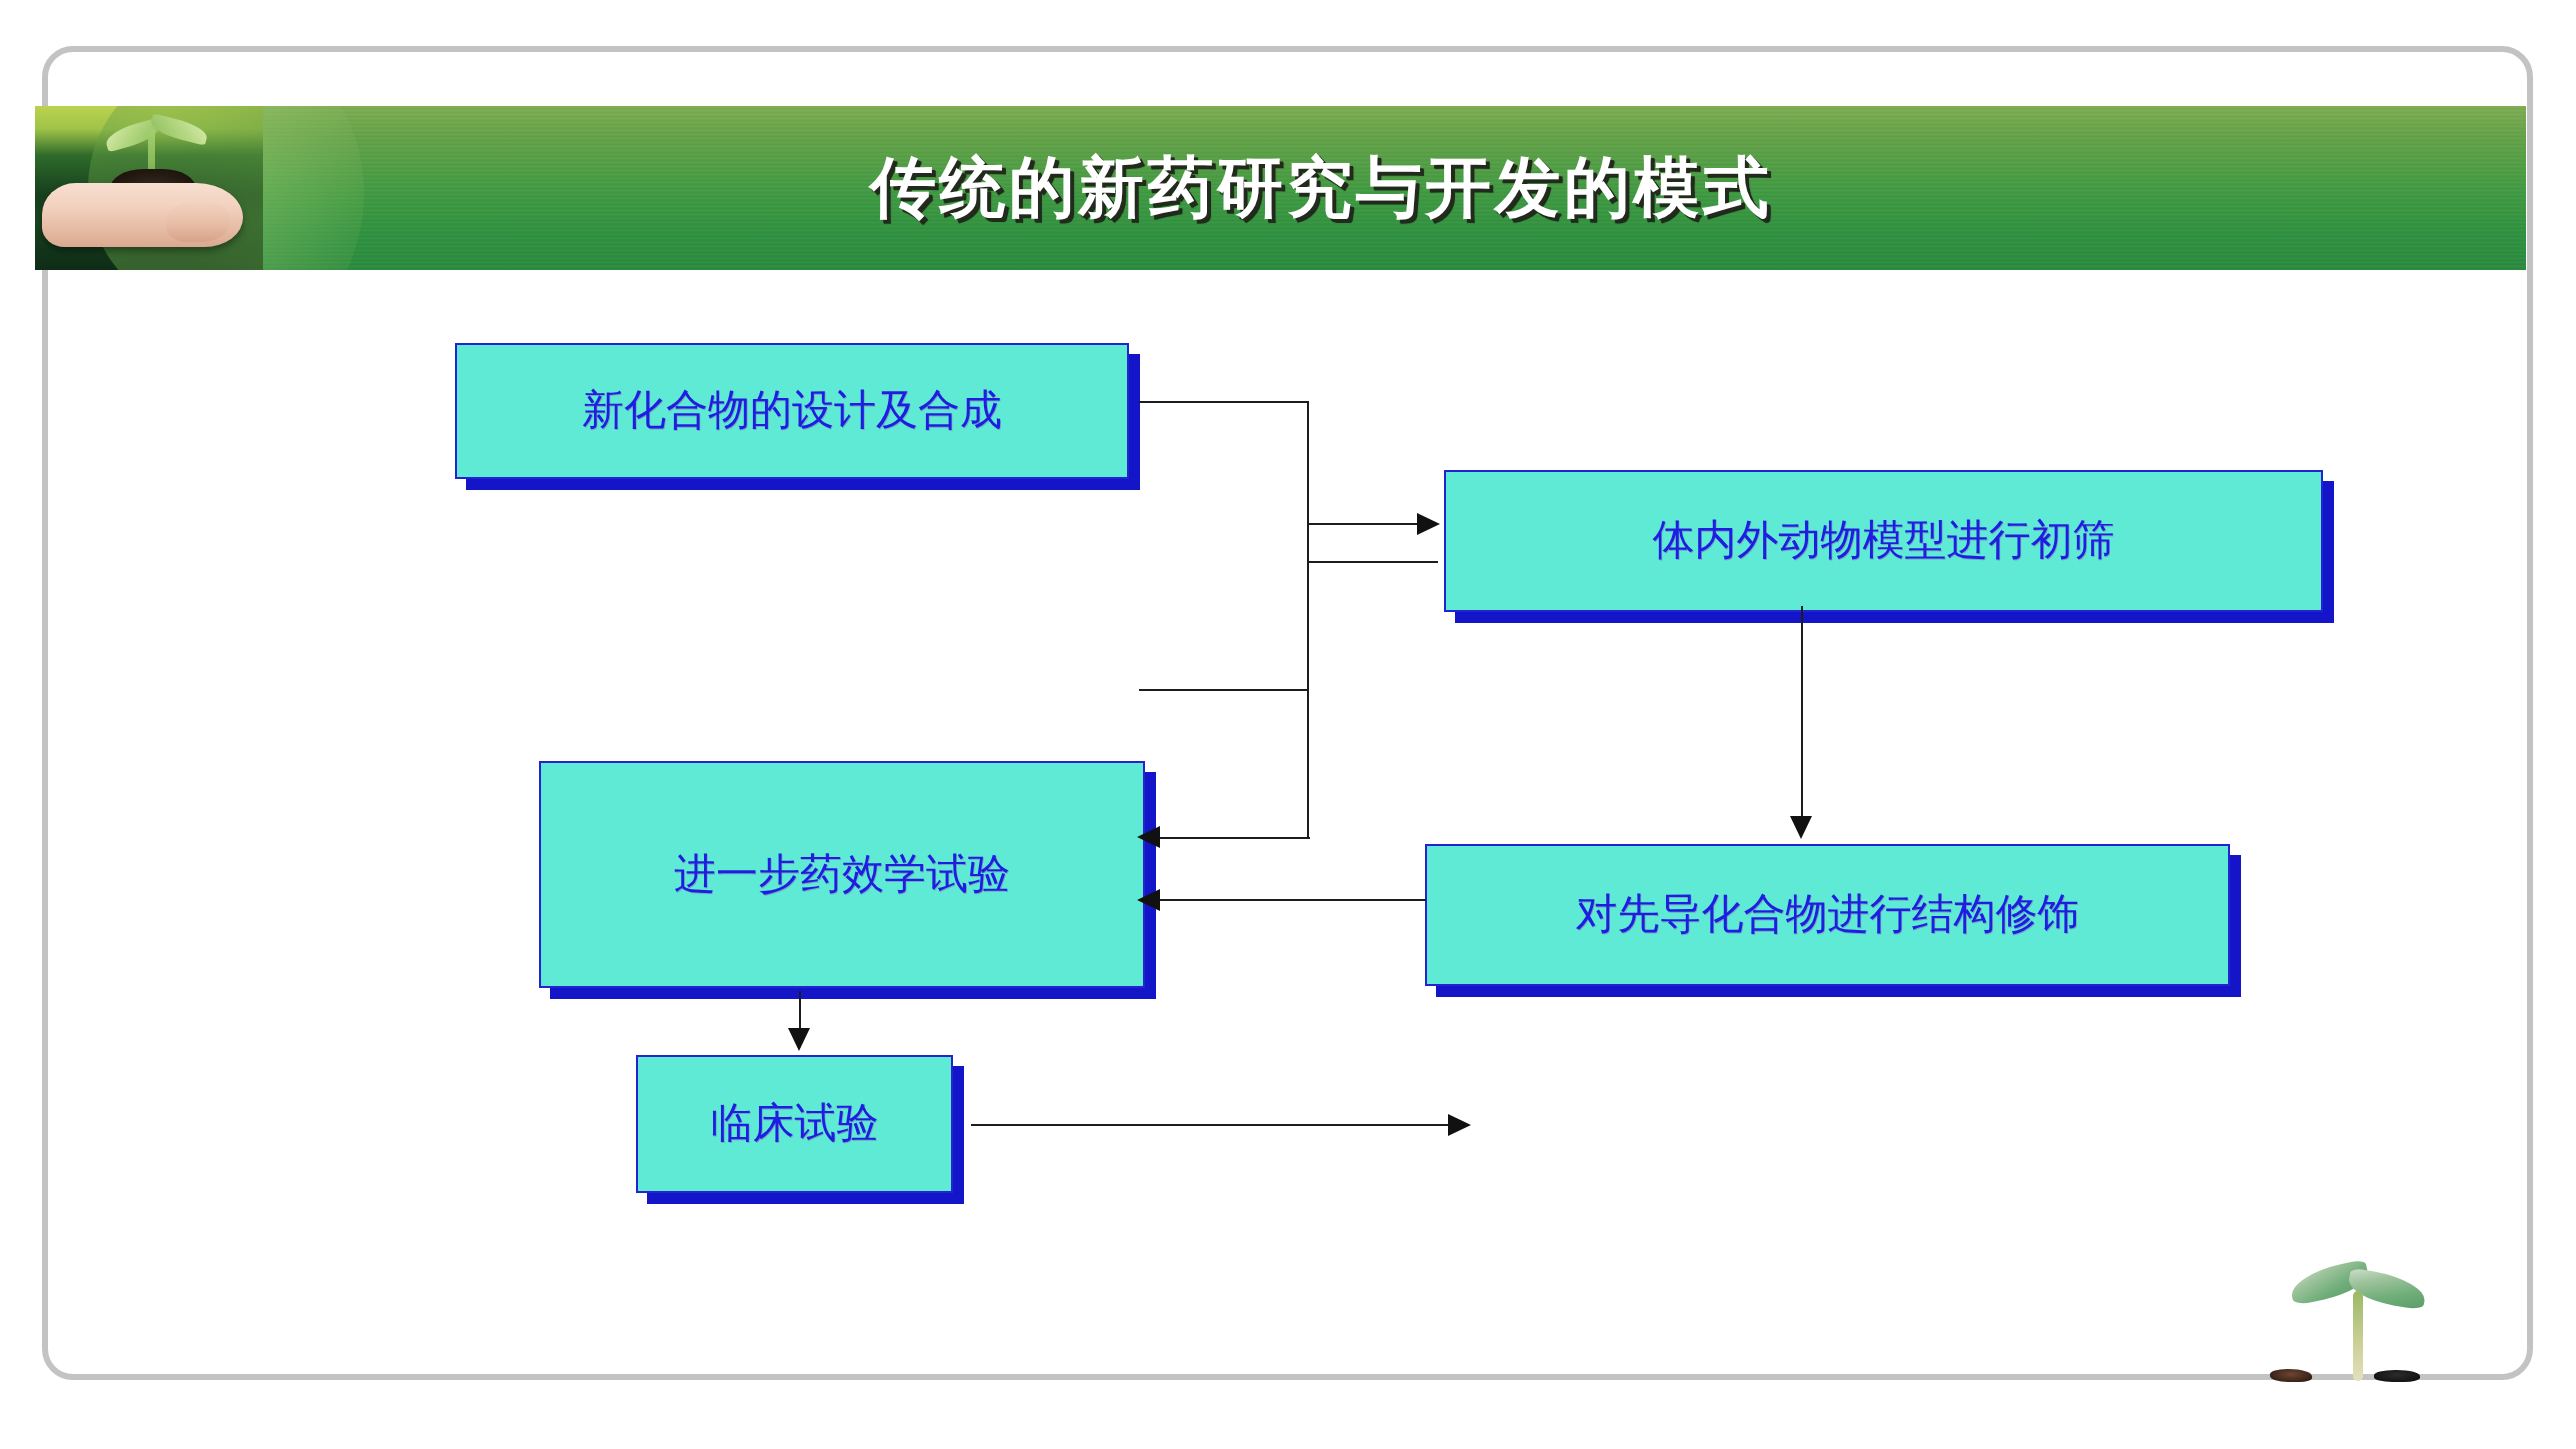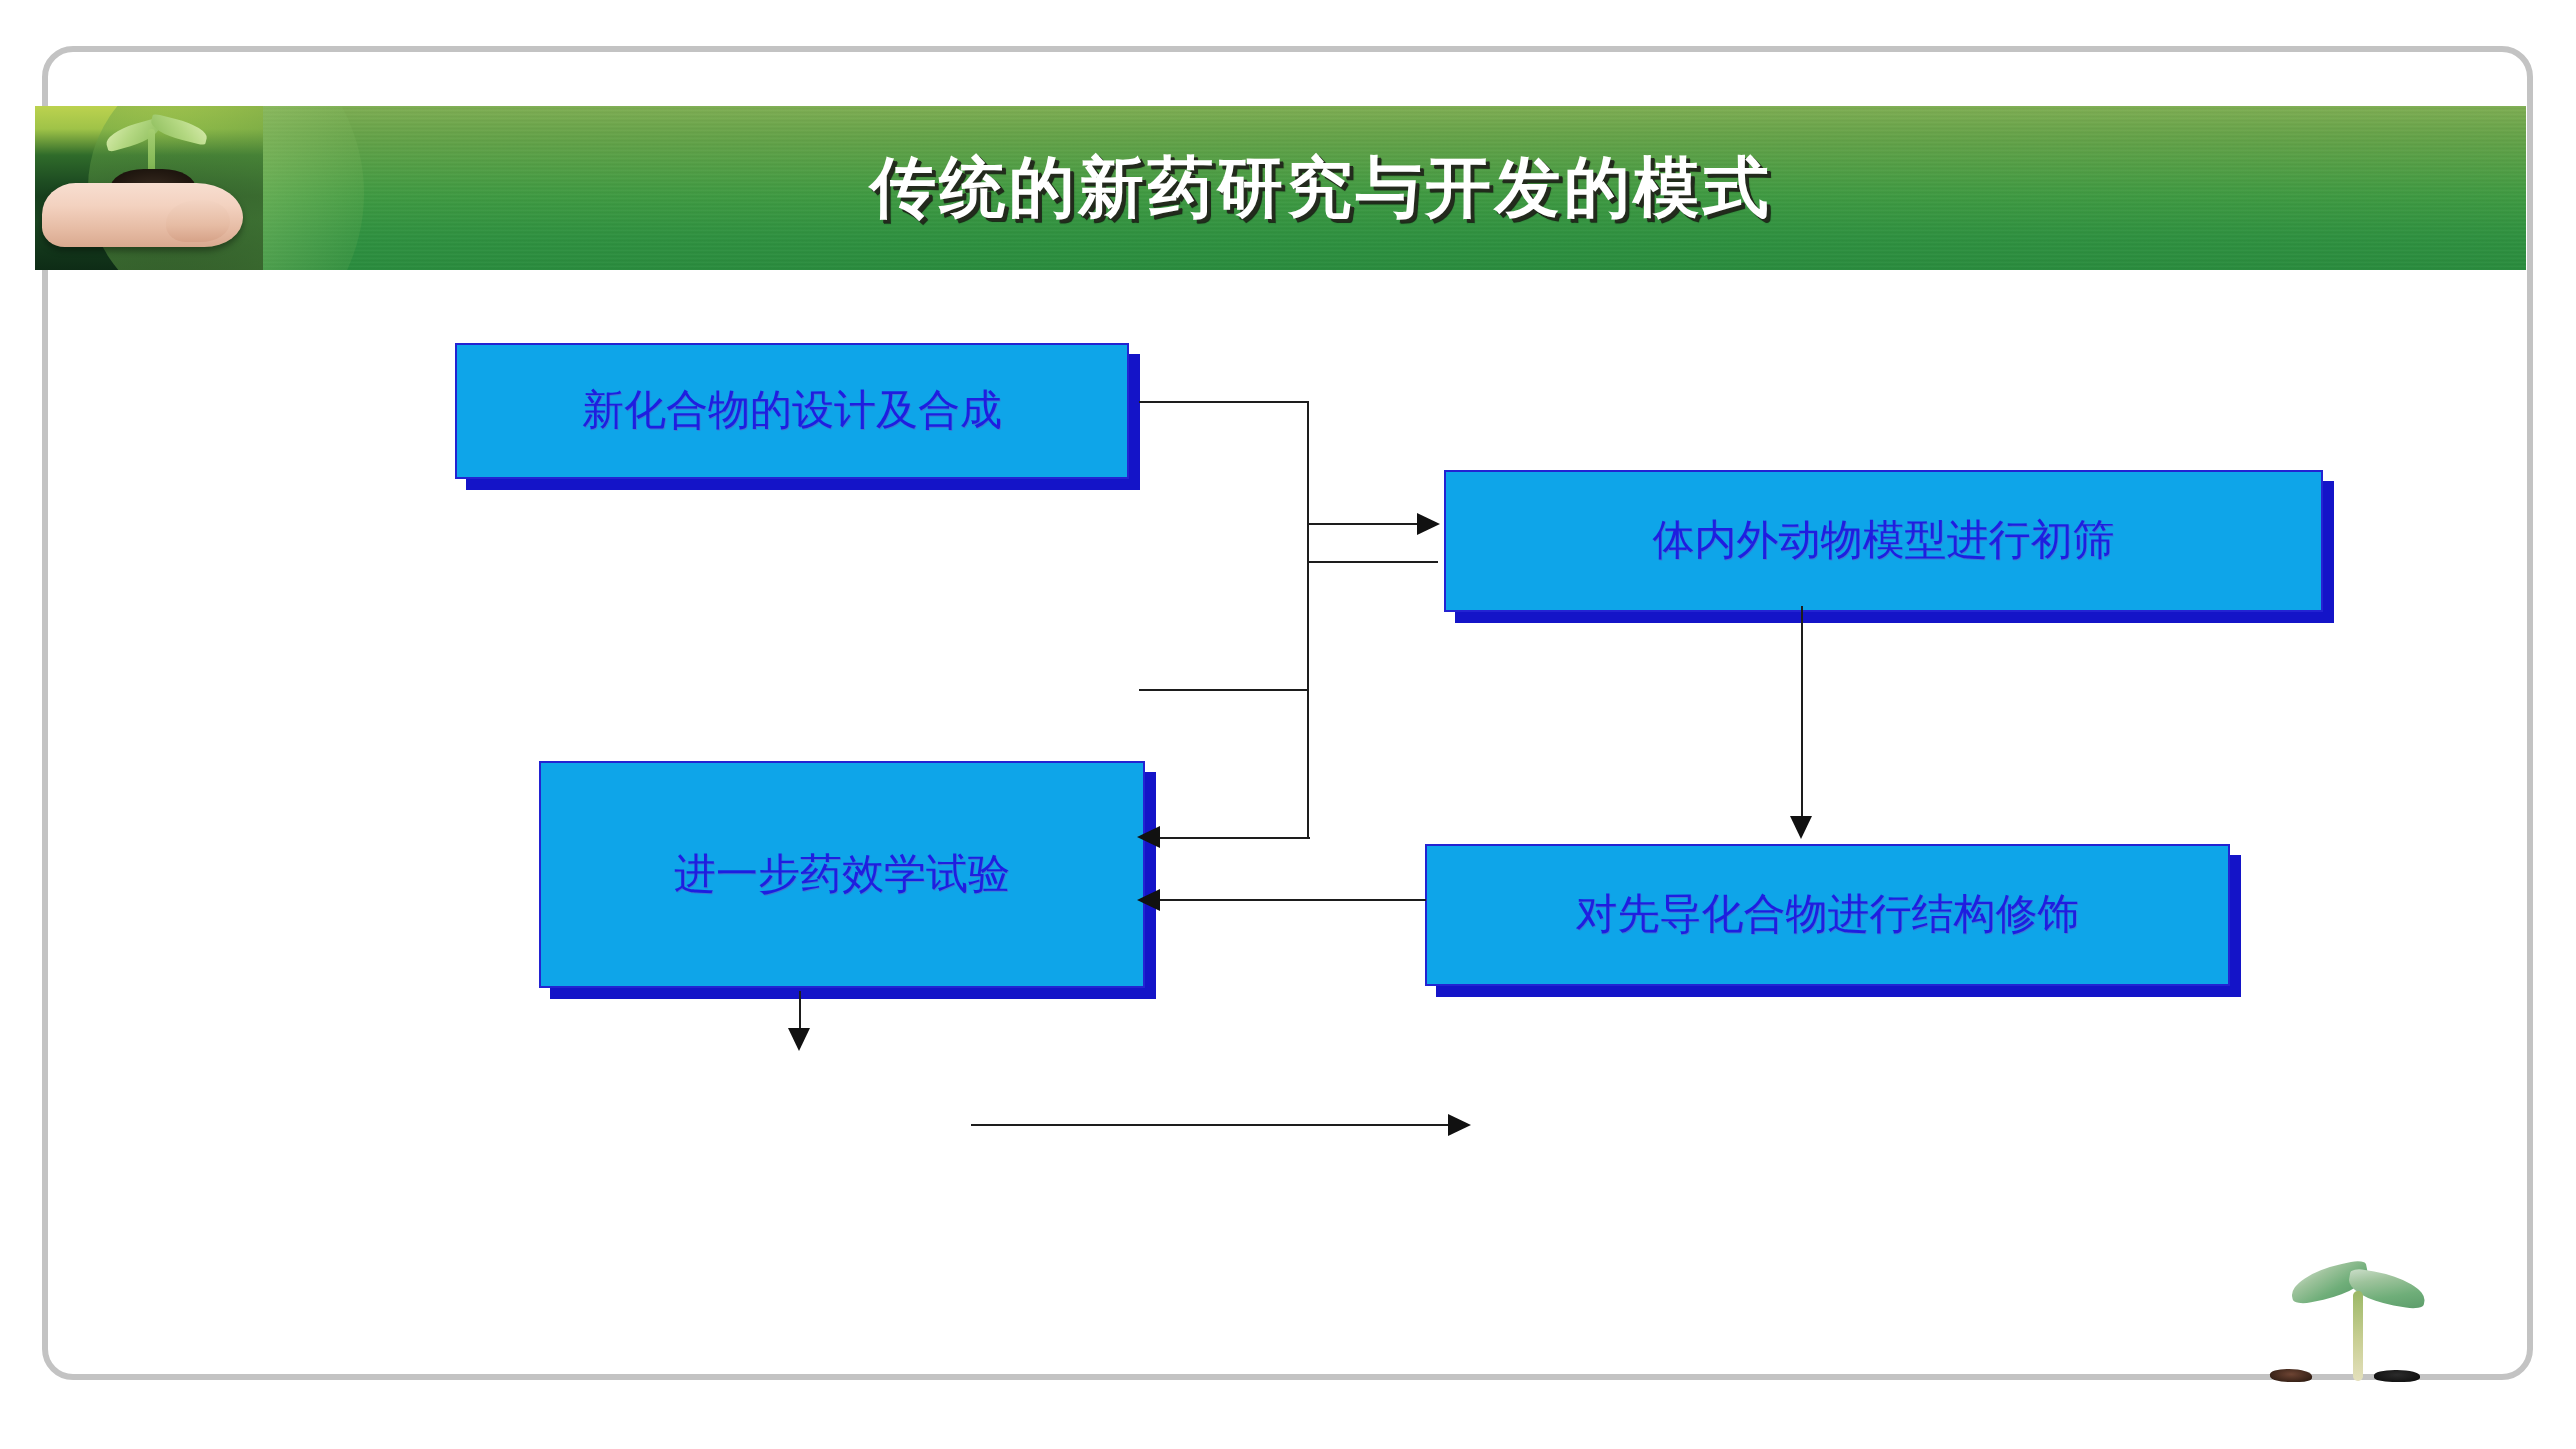--- a/index.html
+++ b/index.html
@@ -178,21 +178,21 @@
     width: 100%;
     height: 100%;
     background: #1414c8;
   }
   .node .face {
     position: absolute;
     left: 0;
     top: 0;
     width: 100%;
     height: 100%;
-    background: #0ea5e9;
+    background: #5eead4;
     border: 2px solid #2323d2;
     box-sizing: border-box;
     display: flex;
     flex-direction: column;
     align-items: center;
     justify-content: center;
   }
   .node .label {
     color: #1e1ee0;
     font-size: 42px;
@@ -321,20 +321,26 @@
     </div>
   </div>
 
   <div class="node" style="left:1425px; top:844px; width:805px; height:142px;">
     <div class="shadow"></div>
     <div class="face">
       <div class="label">对先导化合物进行结构修饰</div>
     </div>
   </div>
 
+  <div class="node" style="left:636px; top:1055px; width:317px; height:138px;">
+    <div class="shadow"></div>
+    <div class="face">
+      <div class="label">临床试验</div>
+    </div>
+  </div>
 
 
   <div class="conn h" style="left:1139px; top:401px; width:170px;"></div>
 
   <div class="conn h" style="left:1139px; top:689px; width:170px;"></div>
 
   <div class="conn v" style="left:1307px; top:401px; height:290px;"></div>
 
   <div class="conn h" style="left:1307px; top:523px; width:114px;"></div>
   <div class="arrowhead right" style="left:1417px; top:513px;"></div>

